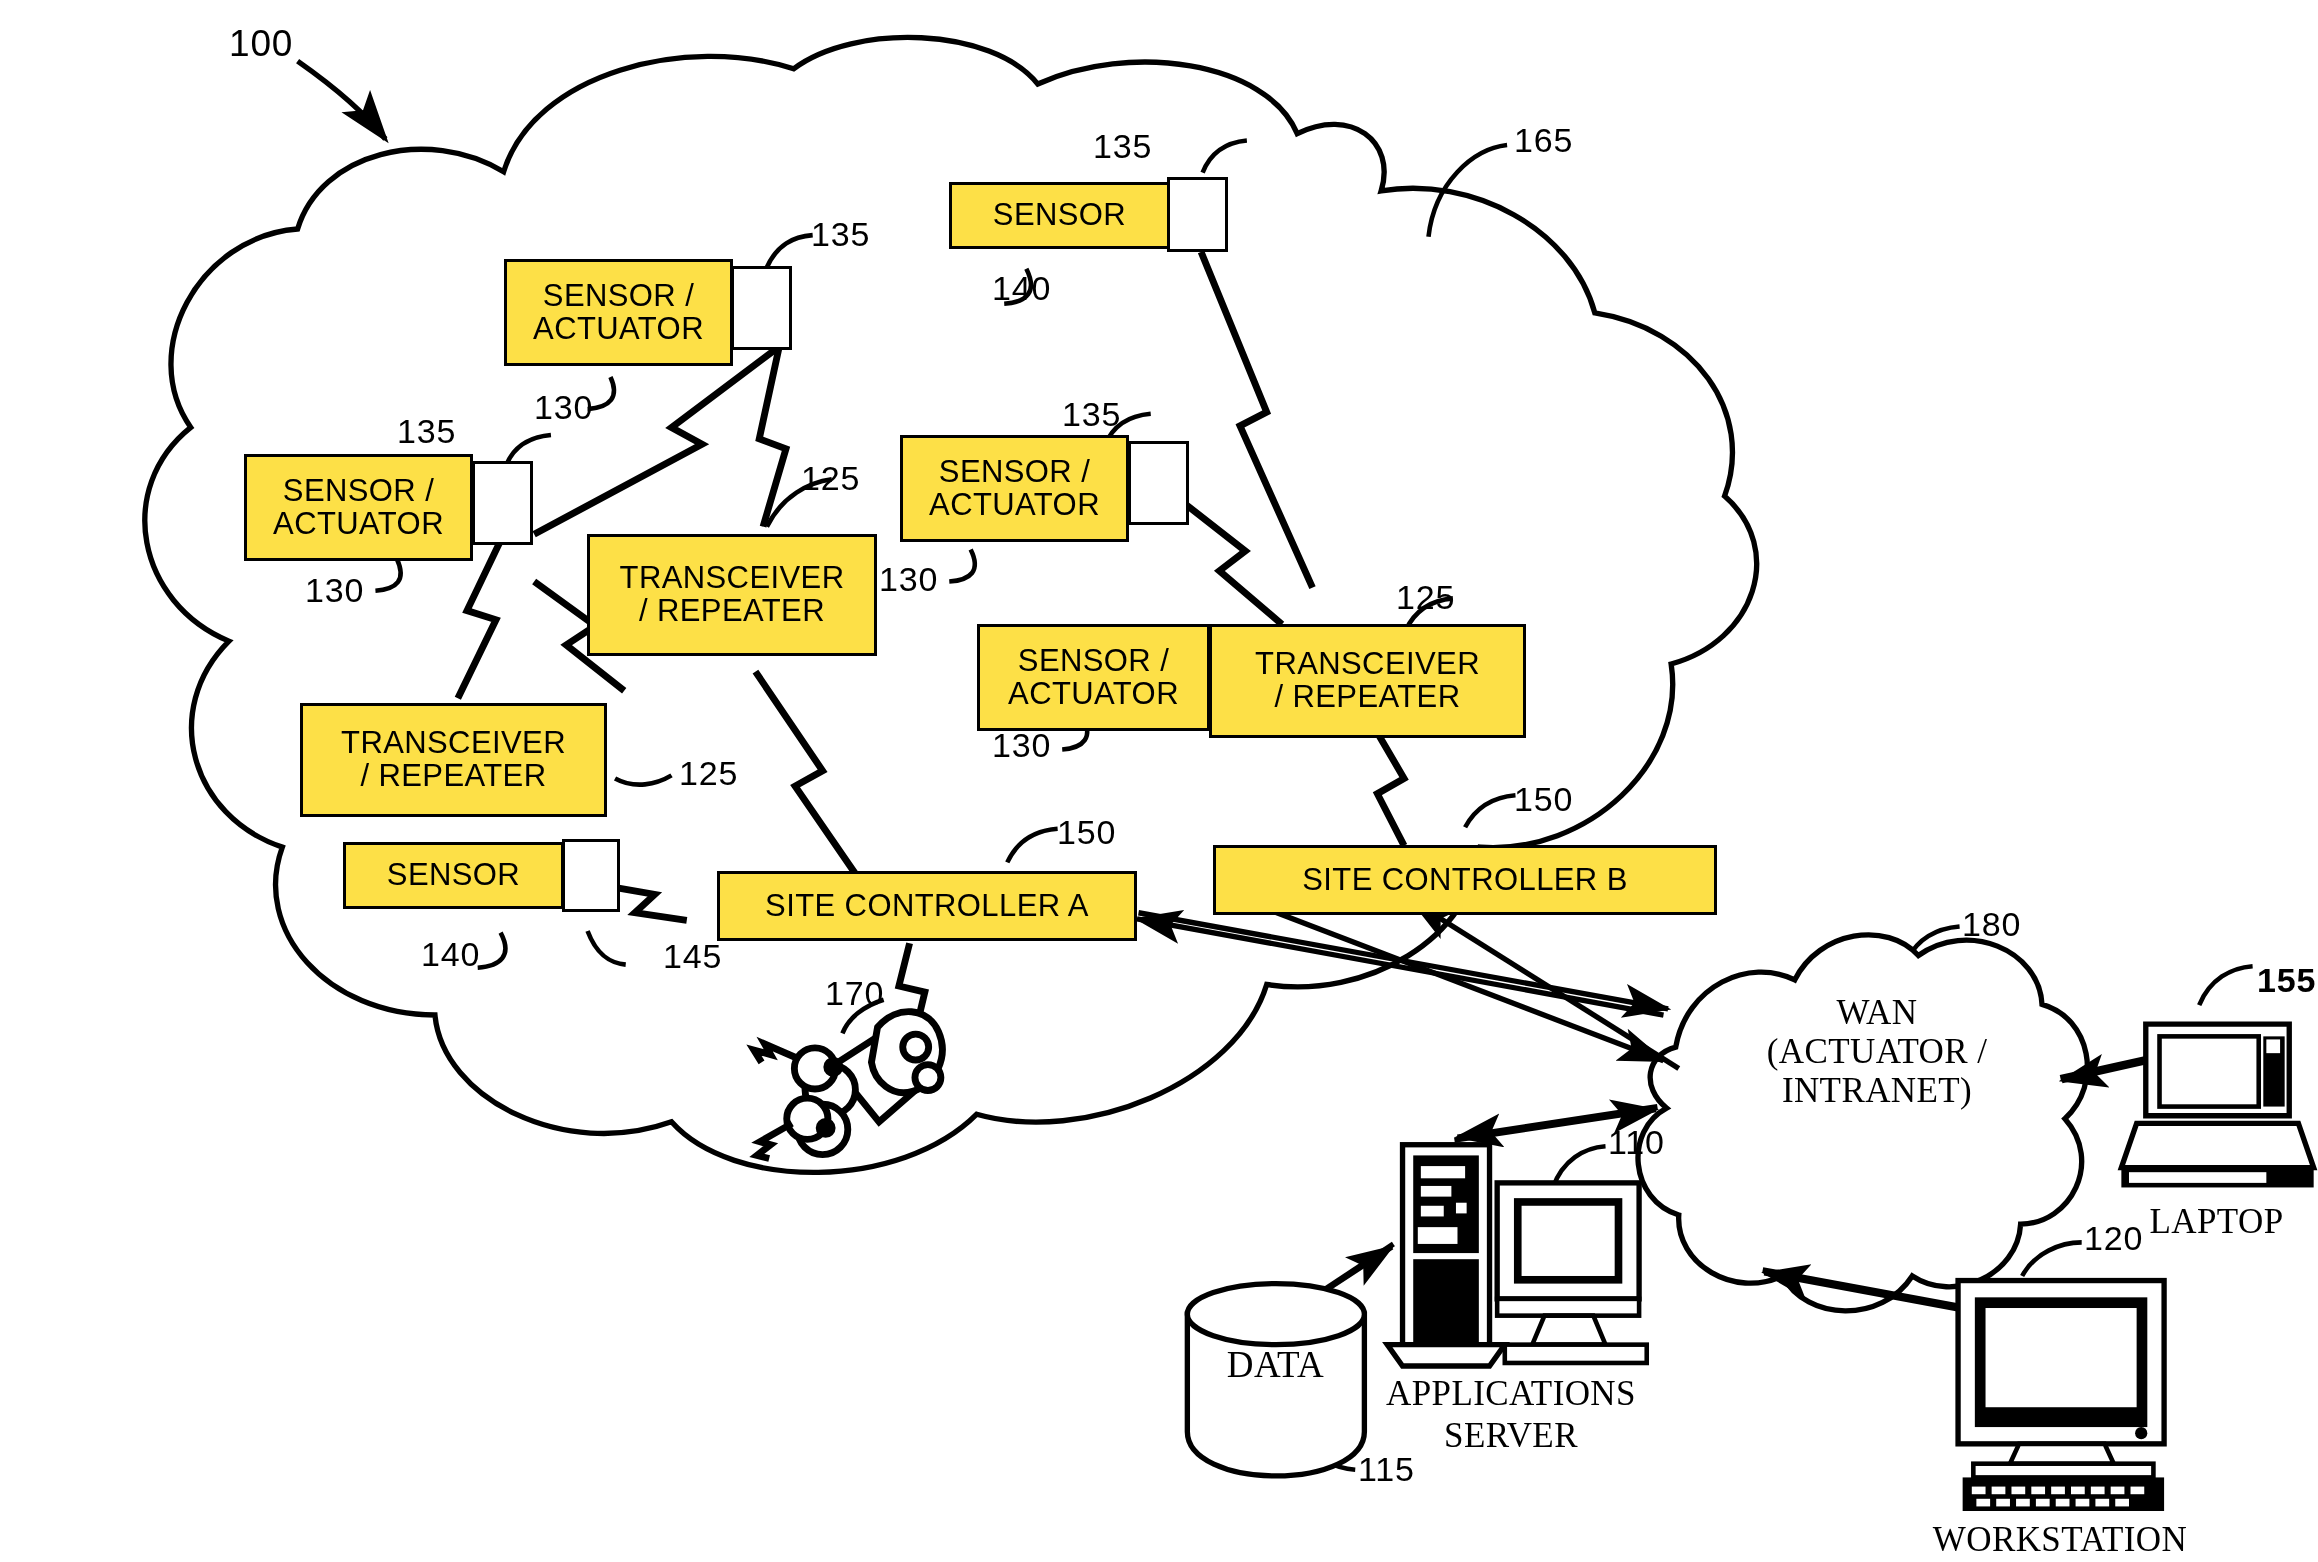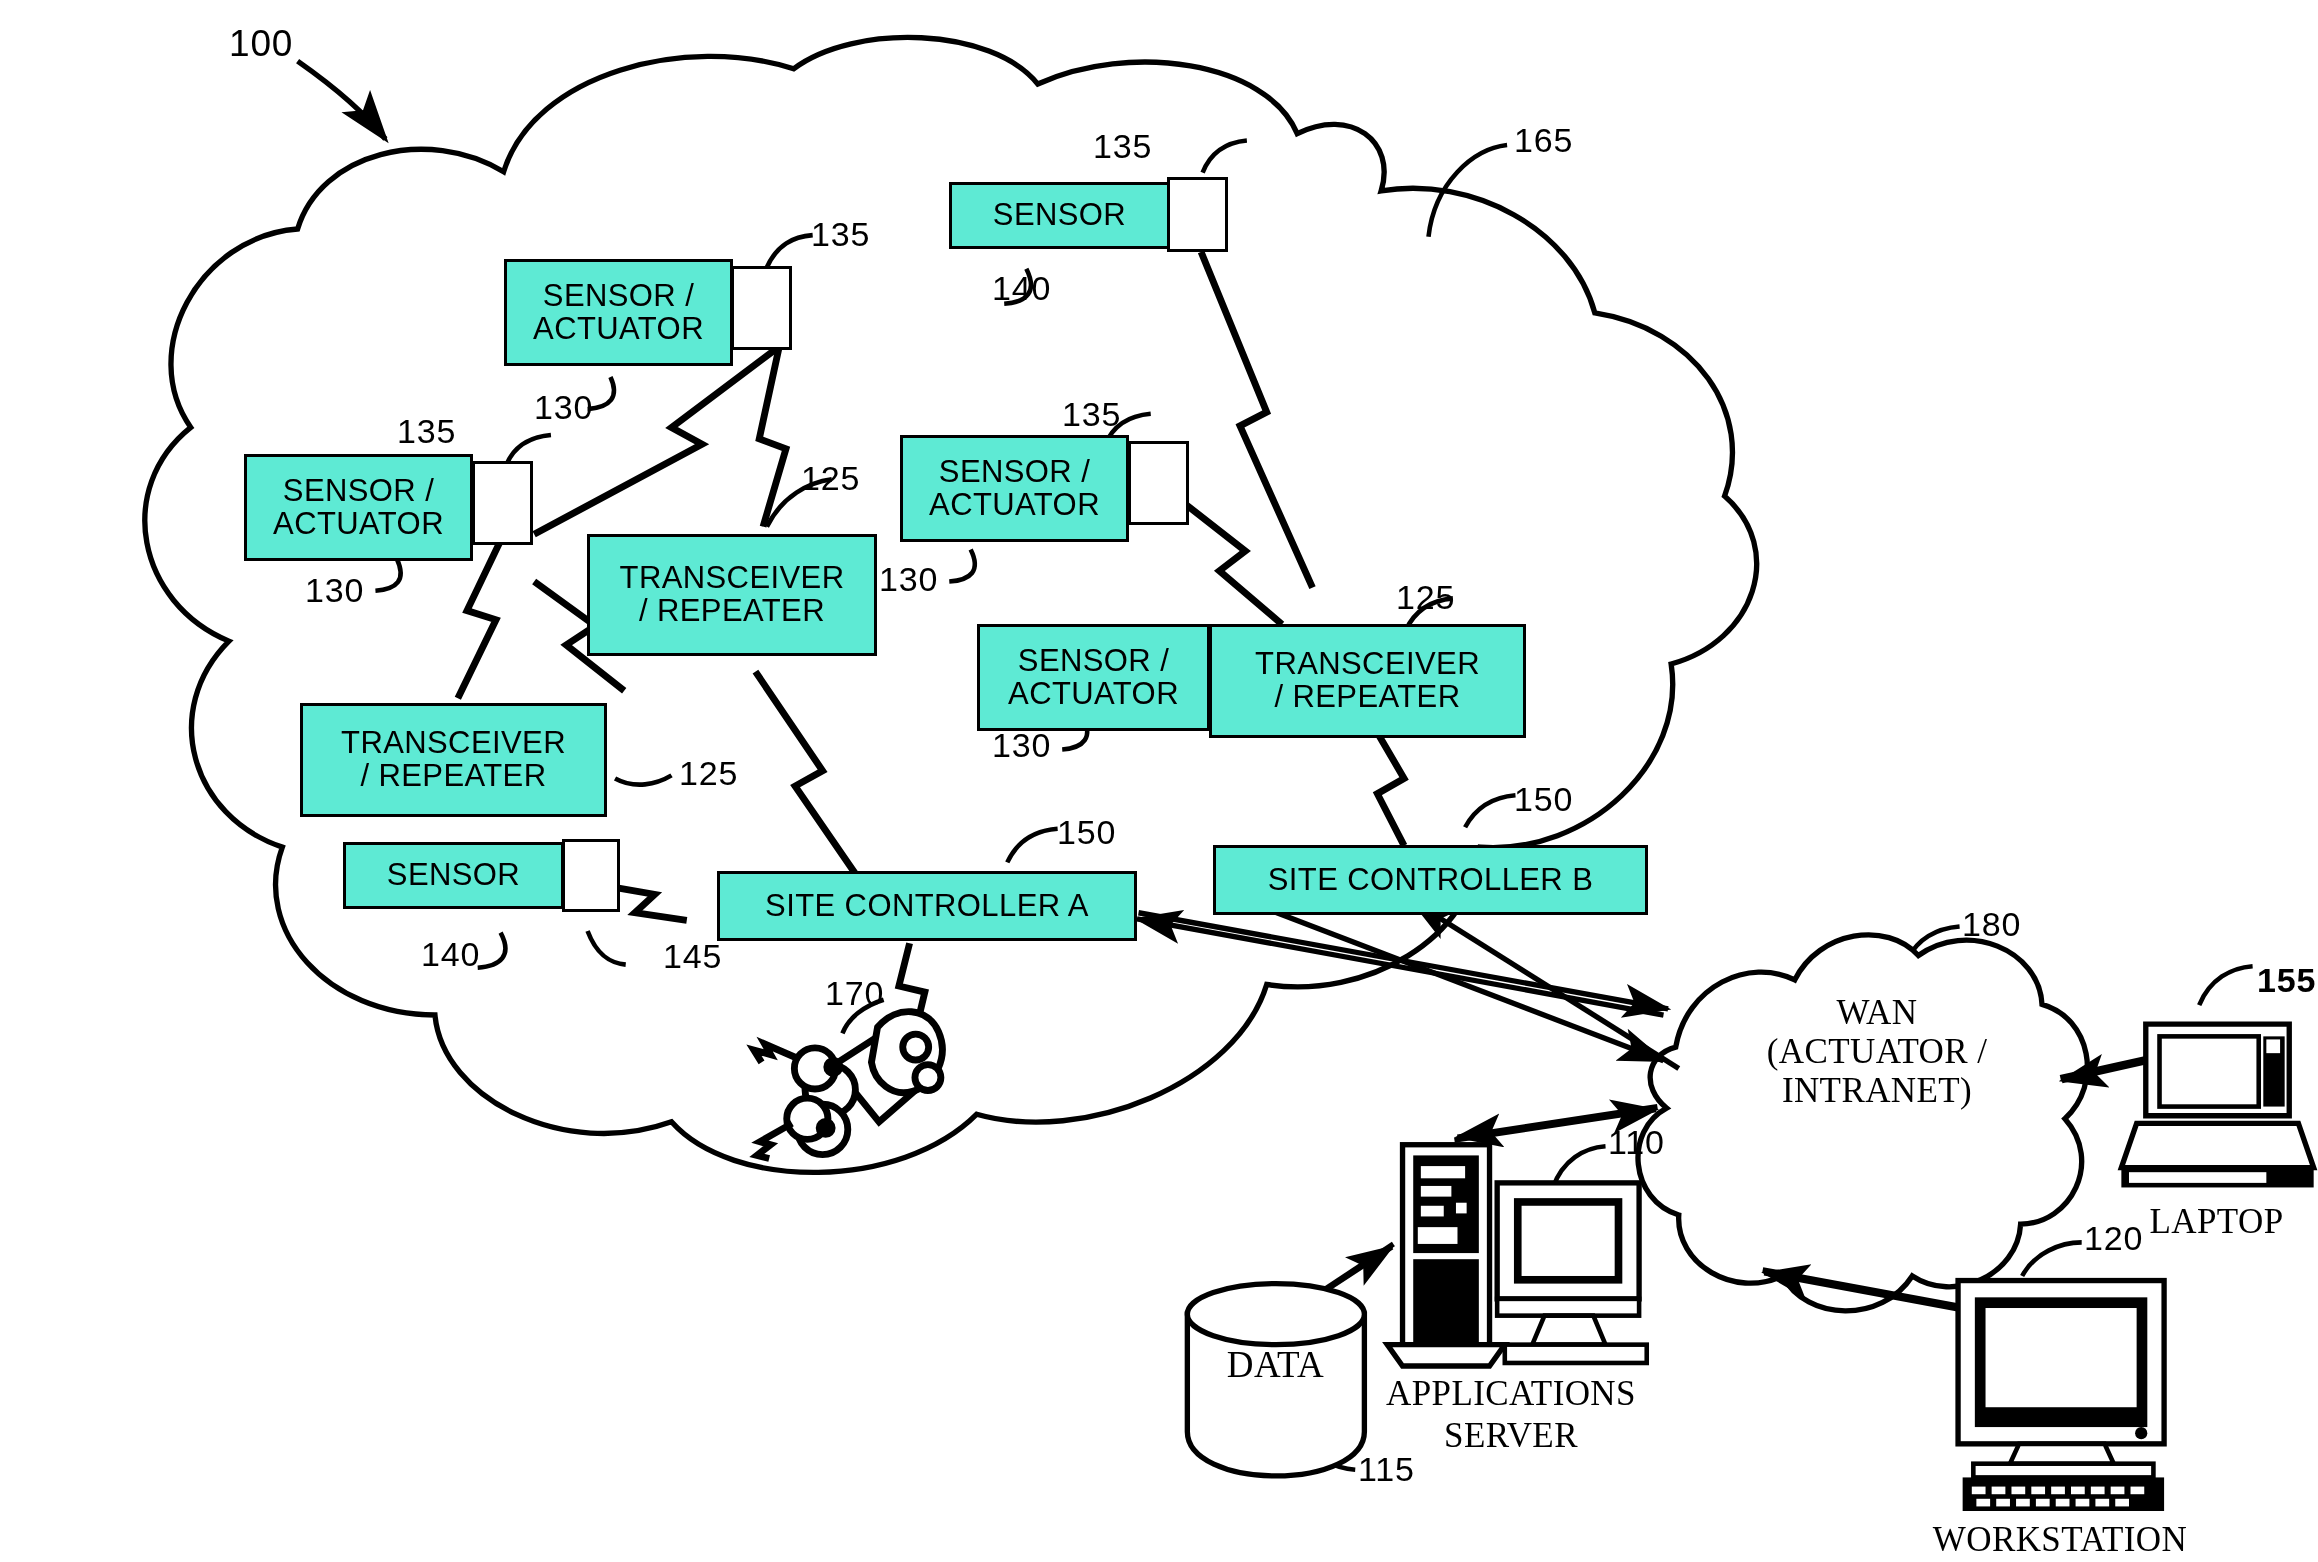--- a/index.html
+++ b/index.html
@@ -1,19 +1,19 @@
 <!DOCTYPE html>
 <html style="font-size:12.2px"><head>
 <meta charset="utf-8">
 <style>
   html,body{margin:0;padding:0;background:#fff;}
   body{font-family:"Liberation Sans", sans-serif;}
   #stage{position:relative;width:2319px;height:1563px;background:#fff;overflow:hidden;}
   #svgroot{position:absolute;top:0;left:0;width:2319px;height:1563px;}
-  .box{position:absolute;border:3.8px solid #000;background:#5eead4;display:flex;
+  .box{position:absolute;border:3.8px solid #000;background:#fde047;display:flex;
        align-items:center;justify-content:center;text-align:center;
        font-family:"Liberation Sans",sans-serif;color:#000;line-height:1.06;
        font-size:31px;letter-spacing:0.4px;box-sizing:border-box;}
   .box .l2{display:block;}
   .ant{position:absolute;border:3.8px solid #000;background:#fff;box-sizing:border-box;}
   .ref{position:absolute;font-family:"Liberation Sans",sans-serif;font-size:34px;
        color:#000;white-space:nowrap;letter-spacing:0.8px;}
   .caption{position:absolute;font-family:Liberation Serif, serif;font-size:35px;
        color:#000;white-space:nowrap;text-align:center;letter-spacing:0.4px;}
 </style>
@@ -330,21 +330,21 @@
   </div>
   <div class="ant" style="left:562px;top:839px;width:58px;height:73px;"></div>
   <div class="ref" style="left:421px;top:935px;">140</div>
   <div class="ref" style="left:624px;top:937px;margin-left:39px;">145</div>
 
   <div class="box" style="left:717px;top:871px;width:420px;height:70px;">
     <span>SITE CONTROLLER A</span>
   </div>
   <div class="ref" style="left:1057px;top:813px;">150</div>
 
-  <div class="box" style="left:1213px;top:845px;width:435px;height:70px;">
+  <div class="box" style="left:1213px;top:845px;width:504px;height:70px;">
     <span>SITE CONTROLLER B</span>
   </div>
   <div class="ref" style="left:1514px;top:780px;">150</div>
 
   <div class="ref" style="left:793px;top:974px;margin-left:32px;">170</div>
 
   <div class="ref" style="left:229px;top:23px;font-size:37px;">100</div>
 
   <div class="ref" style="left:1514px;top:121px;">165</div>
 

